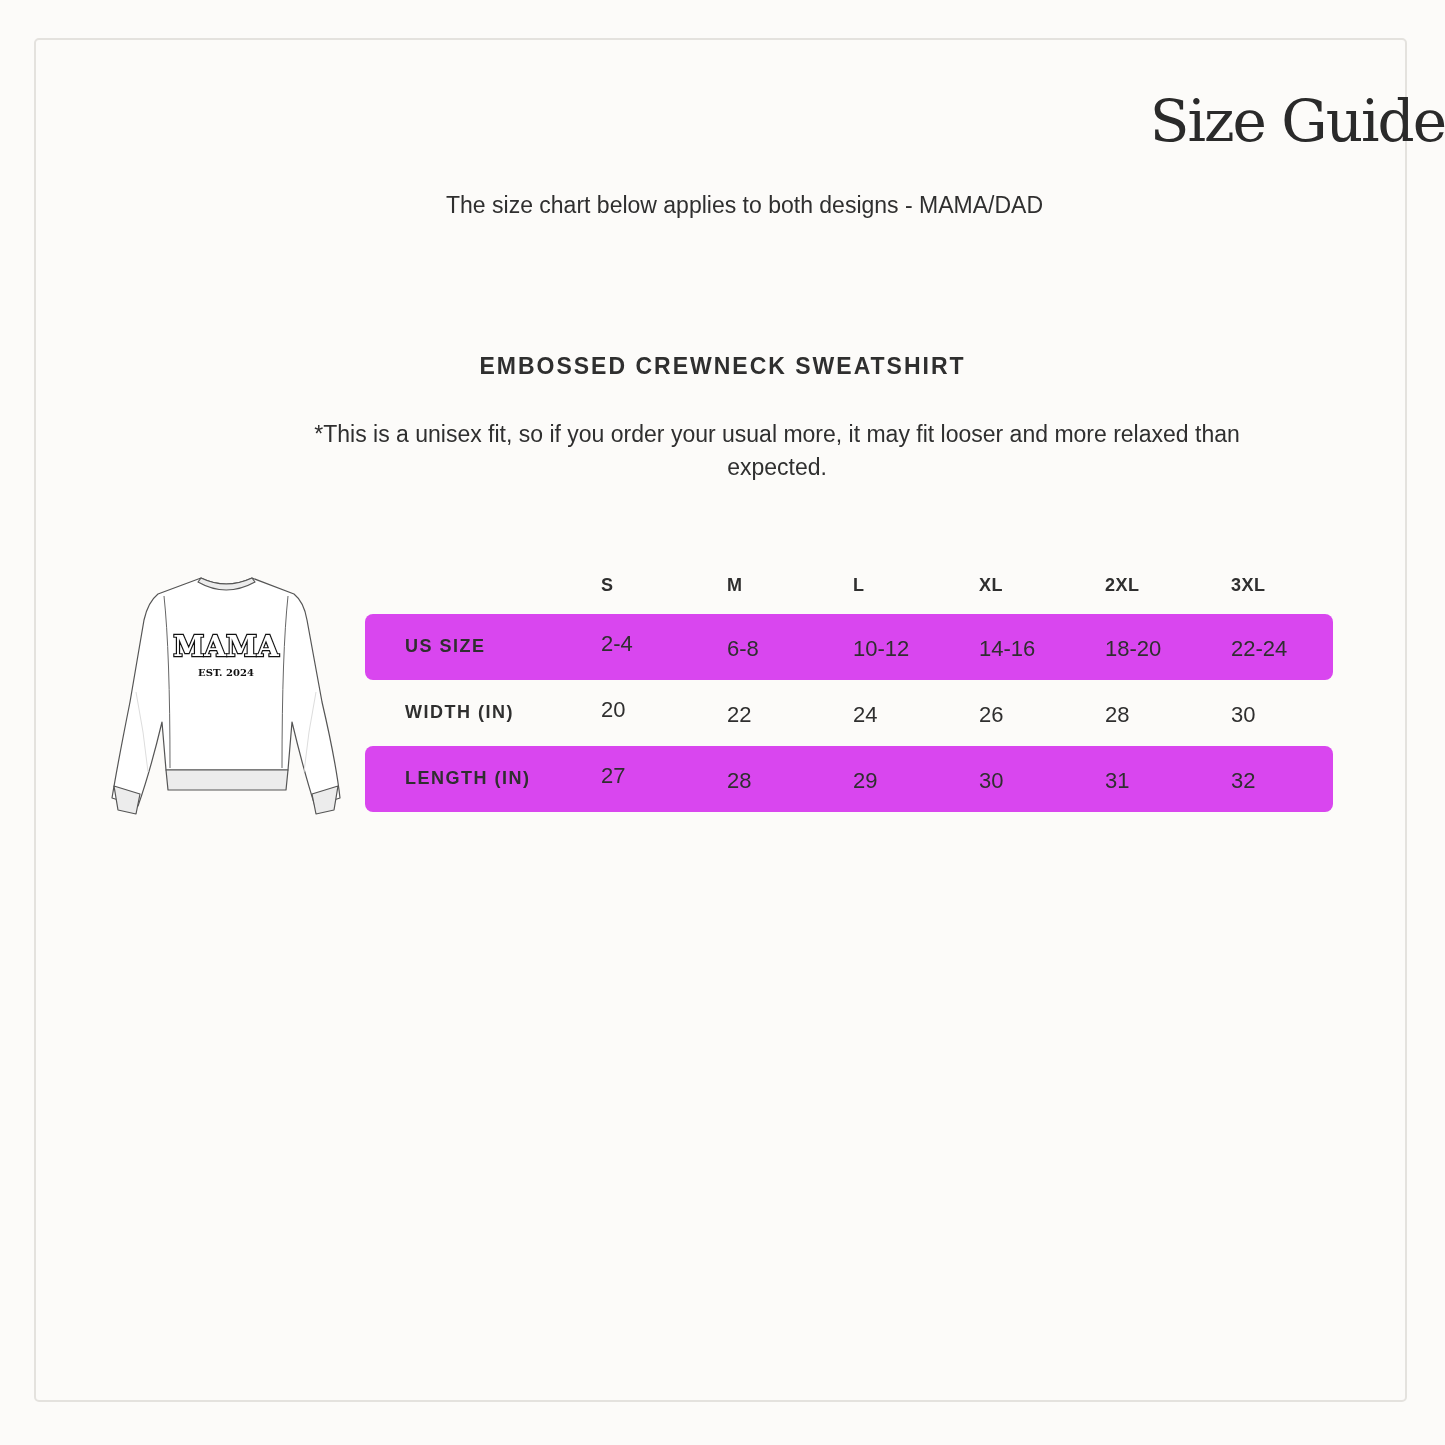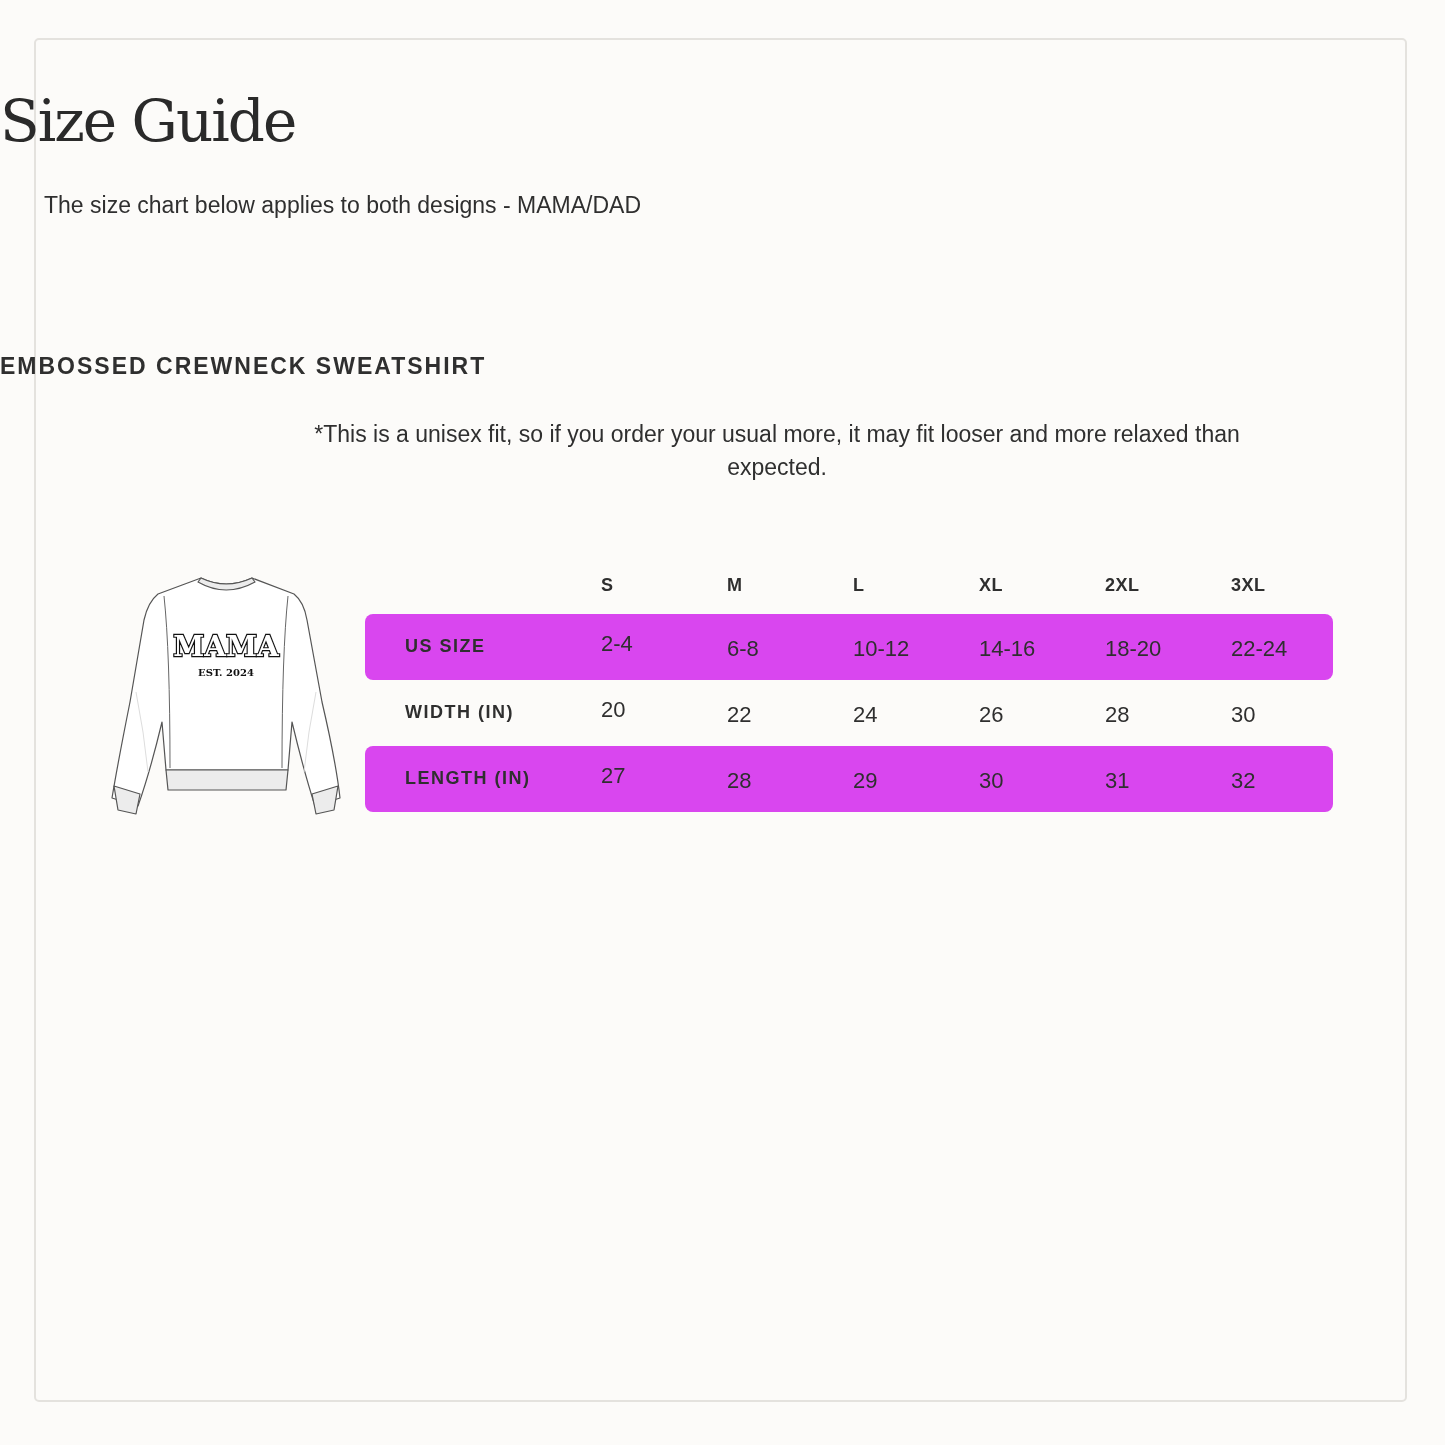--- a/index.html
+++ b/index.html
@@ -16,39 +16,40 @@
     left: 34px; top: 38px;
     width: 1373px; height: 1364px;
     border: 2px solid #e4e2de;
     border-radius: 5px;
     background: #fcfbf9;
     box-sizing: border-box;
   }
   .title {
     position: absolute;
     left: 0; right: 0; top: 92px;
-    text-align: left;
+    text-align: right;
     font-family: "DejaVu Serif", "Liberation Serif", serif;
     font-size: 58px;
     letter-spacing: -2px;
     color: #2a2a2a;
     line-height: 1;
     margin-left: 0;
   }
   .subtitle {
     position: absolute;
     left: 0; right: 0; top: 192px;
+    text-align: center;
     font-size: 23px;
     color: #2f2f2f;
     padding-left: 44px;
   }
   .product-heading {
     position: absolute;
     left: 0; right: 0; top: 353px;
-    text-align: left;
+    text-align: center;
     font-size: 23px;
     font-weight: bold;
     letter-spacing: 2px;
     color: #2f2f2f;
   }
   .fit-note {
     position: absolute;
     left: 300px; width: 954px; top: 418px;
     text-align: center;
     font-size: 23px;

